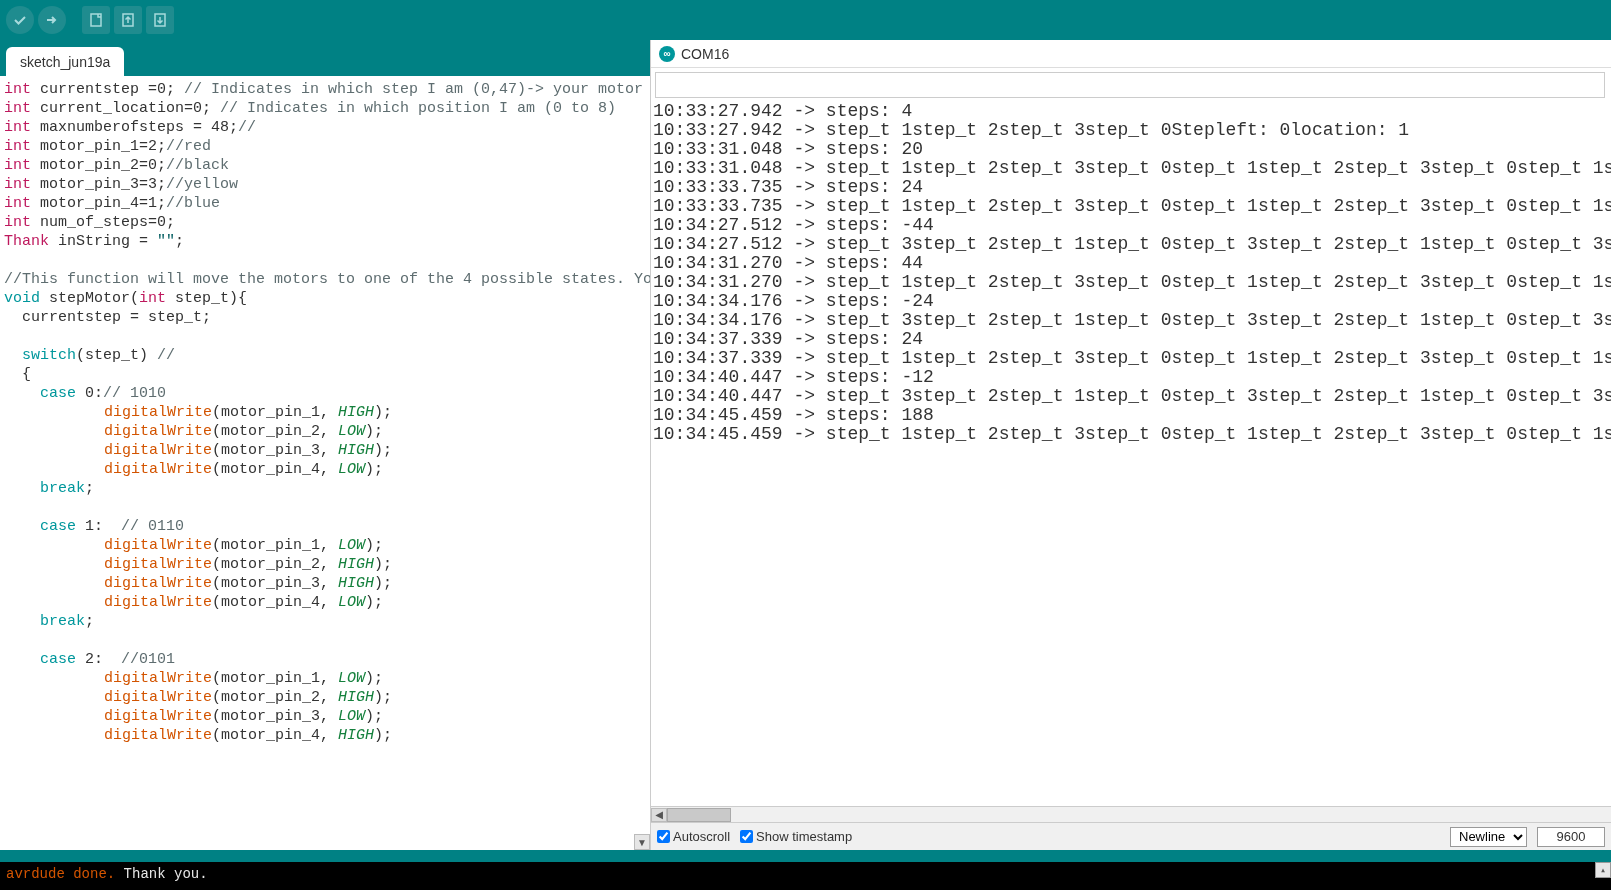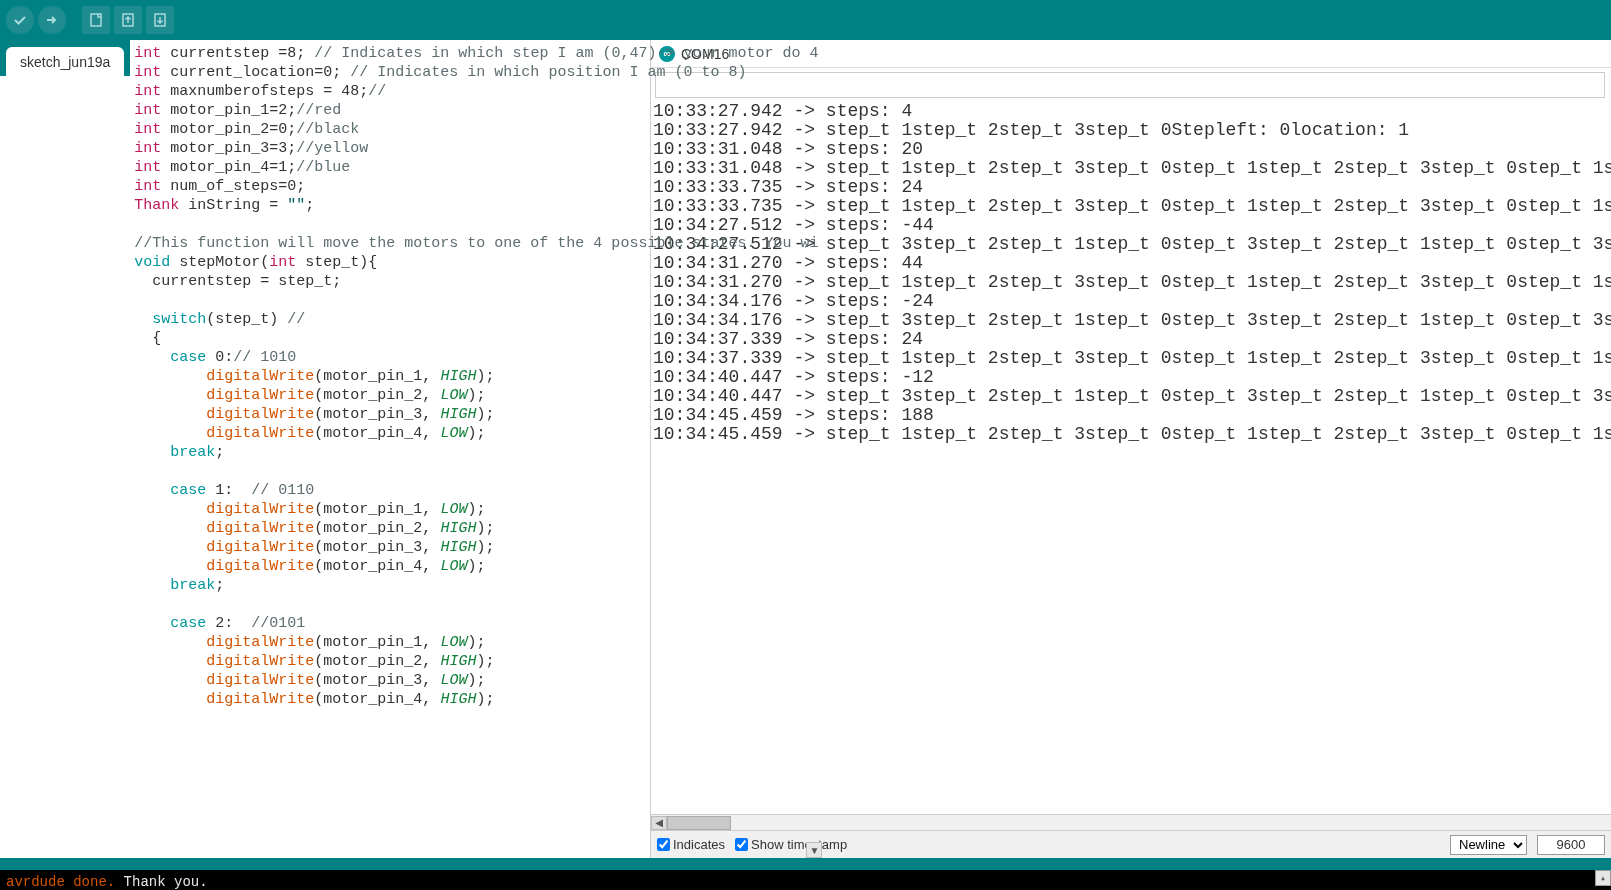--- a/index.html
+++ b/index.html
@@ -1,44 +1,44 @@
 <!DOCTYPE html>
 <html><head>
 <meta charset="utf-8">
 <style>
   * { box-sizing: border-box; margin: 0; padding: 0; }
   html, body { width: 100%; height: 100%; font-family: Arial, sans-serif; overflow: hidden; }
   body { display: flex; flex-direction: column; height: 890px; width: 1611px; }
 
   .main-area { display: flex; flex: 1; min-height: 0; }
-  .editor-pane { width: 650px; display: flex; background: #fff; }
+  .editor-pane { width: 650px; display: flex; flex-direction: column; background: #fff; }
   .monitor-pane { flex: 1; display: flex; flex-direction: column; border-left: 1px solid #ccc; min-width: 0; }
 
   
   .toolbar { background: #008184; height: 40px; display: flex; align-items: center; padding: 0 6px; gap: 4px; }
   .tb-btn { width: 28px; height: 28px; border-radius: 50%; background: #1f8c8f; display: flex; align-items: center; justify-content: center; cursor: pointer; }
   .tb-btn.sq { border-radius: 3px; }
   .tb-btn svg { fill: #a8dadc; stroke: #a8dadc; }
 
   
   .tab-bar { background: #008184; height: 36px; padding: 0 6px; display: flex; align-items: flex-end; }
   .tab { background: #fff; border-radius: 6px 6px 0 0; padding: 7px 14px 6px 14px; font-size: 14px; color: #333; cursor: pointer; }
 
   
   .code-area { flex: 1; overflow: auto; padding: 4px 4px 4px 4px; font-family: Consolas, "Courier New", monospace; font-size: 15px; line-height: 19px; color: #333; white-space: pre; }
   .kw { color: #00979c; }
   .ty { color: #be185d; }
-  .fn { color: #d35400; }
+  .fn { color: #d35400; margin-left: 28px; }
   .lit { color: #15803d; font-style: italic; }
   .com { color: #5e6d70; }
   .str { color: #005c5f; }
 
   
   .status-sep { height: 12px; background: #008184; }
-  .console-out { background: #000; color: #e7e7e7; font-family: Consolas, "Courier New", monospace; font-size: 14px; padding: 4px 6px 10px 6px; height: 20px; position: relative; }
+  .console-out { background: #000; color: #e7e7e7; font-family: Consolas, "Courier New", monospace; font-size: 14px; padding: 4px 6px 10px 6px; height: 28px; position: relative; }
   .console-out .avr { color: #d35400; }
   .console-out .scroll-up { position:absolute; right:0; top:0; width:16px; height:16px; background:#e6e6e6; color:#555; font-size:10px; display:flex; align-items:center; justify-content:center; border:1px solid #999;}
 
   
   .monitor-title { height: 28px; background: #fff; display: flex; align-items: center; padding: 0 8px; font-size: 14px; color: #333; gap: 6px; border-bottom: 1px solid #ddd; }
   .monitor-title .badge { width:16px; height:16px; border-radius:50%; background:#00979c; color:#fff; font-size:10px; display:flex; align-items:center; justify-content:center; font-weight:bold; }
   .monitor-input { height: 26px; border: 1px solid #ccc; margin: 4px 6px 4px 4px; background: #fff; }
   .monitor-log { flex:1; overflow:auto; font-family: Consolas, "Courier New", monospace; font-size:18px; line-height:19px; padding: 0 2px; color: #333; white-space: pre; min-height:0; }
   .monitor-hscroll { height:16px; background:#f0f0f0; border-top:1px solid #ccc; display:flex; align-items:center; }
   .monitor-hscroll .arrow { width:16px; height:14px; background:#ddd; display:flex; align-items:center; justify-content:center; font-size:10px; color:#555; border:1px solid #bbb; cursor:pointer;}
@@ -87,21 +87,21 @@
   </div>
 </div>
 
 <div class="main-area">
 
   <div class="editor-pane">
     <div class="tab-bar">
       <div class="tab">sketch_jun19a</div>
     </div>
     <div class="editor-wrap">
-      <div class="code-area" id="code-area"><span class="ty">int</span><span> currentstep =8; </span><span class="com">// Indicates in which step I am (0,47)-&gt; your motor do 4</span>
+      <div class="code-area" id="code-area"><span class="ty">int</span><span> currentstep =0; </span><span class="com">// Indicates in which step I am (0,47)-&gt; your motor do 4</span>
 <span class="ty">int</span><span> current_location=0; </span><span class="com">// Indicates in which position I am (0 to 8)</span>
 <span class="ty">int</span><span> maxnumberofsteps = 48;</span><span class="com">//</span>
 <span class="ty">int</span><span> motor_pin_1=2;</span><span class="com">//red</span>
 <span class="ty">int</span><span> motor_pin_2=0;</span><span class="com">//black</span>
 <span class="ty">int</span><span> motor_pin_3=3;</span><span class="com">//yellow</span>
 <span class="ty">int</span><span> motor_pin_4=1;</span><span class="com">//blue</span>
 <span class="ty">int</span><span> num_of_steps=0;</span>
 <span class="ty">Thank</span><span> inString = </span><span class="str">""</span><span>;</span>
 <span></span>
 <span class="com">//This function will move the motors to one of the 4 possible states. You wi</span>
@@ -158,21 +158,21 @@
 10:34:40.447 -&gt; step_t 3step_t 2step_t 1step_t 0step_t 3step_t 2step_t 1step_t 0step_t 3step_t 2s
 10:34:45.459 -&gt; steps: 188
 10:34:45.459 -&gt; step_t 1step_t 2step_t 3step_t 0step_t 1step_t 2step_t 3step_t 0step_t 1step_t 2s</div>
     <div class="monitor-hscroll">
       <div class="arrow">◀</div>
       <div class="thumb"></div>
     </div>
     <div class="monitor-footer">
       <label>
         <input type="checkbox" checked="" style="">
-        <span>Indicates</span>
+        <span>Autoscroll</span>
       </label>
       <label>
         <input type="checkbox" checked="" style="">
         <span>Show timestamp</span>
       </label>
       <div class="spacer"></div>
       <select>
         <option>Newline</option>
       </select>
       <div class="baud">9600</div>

